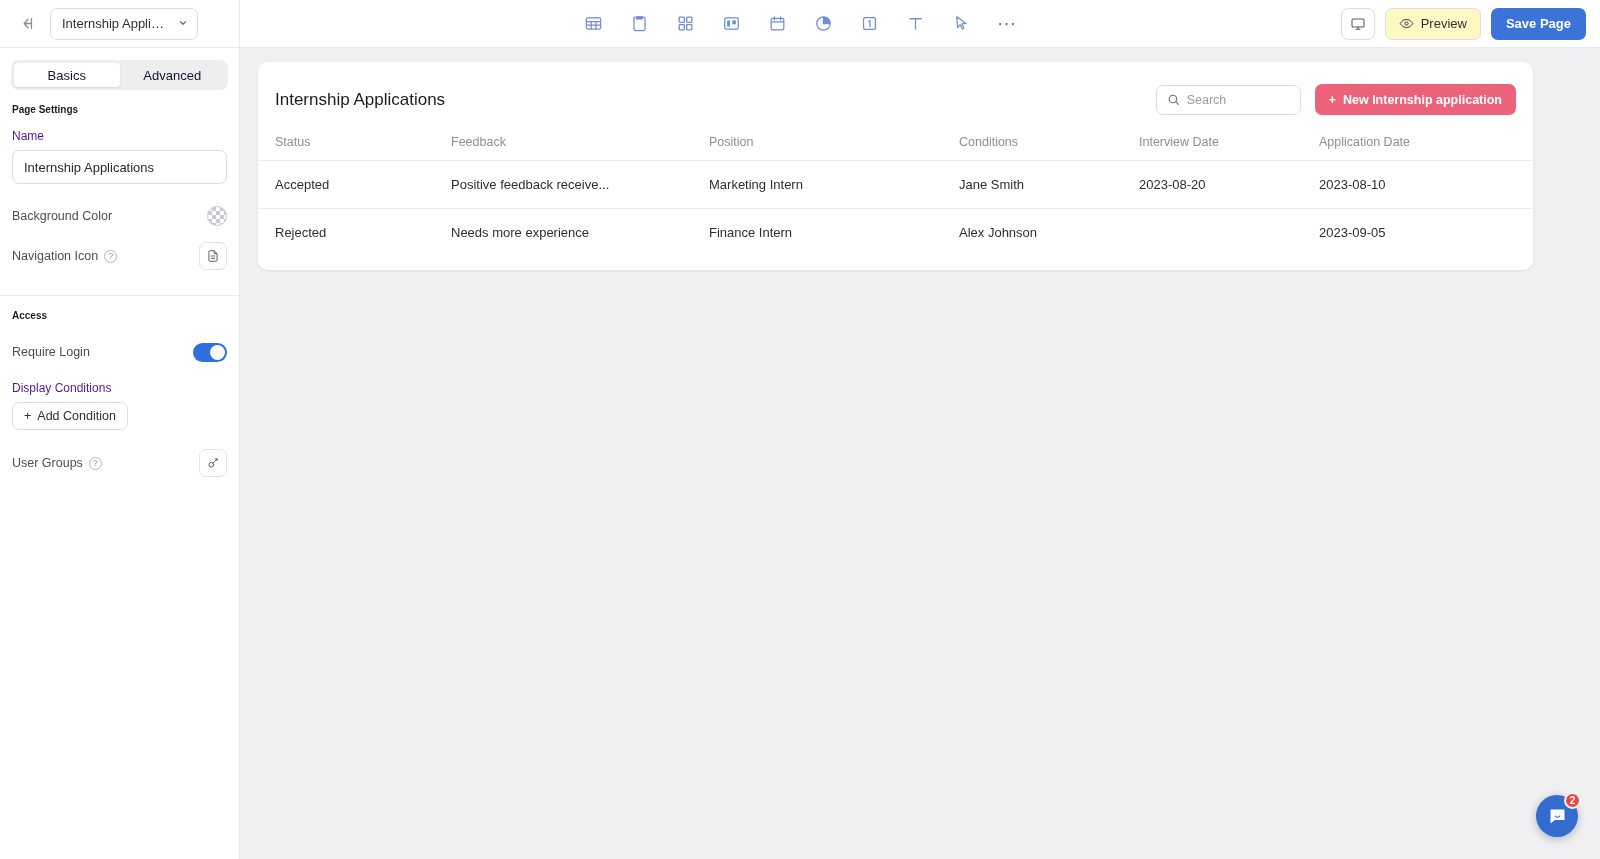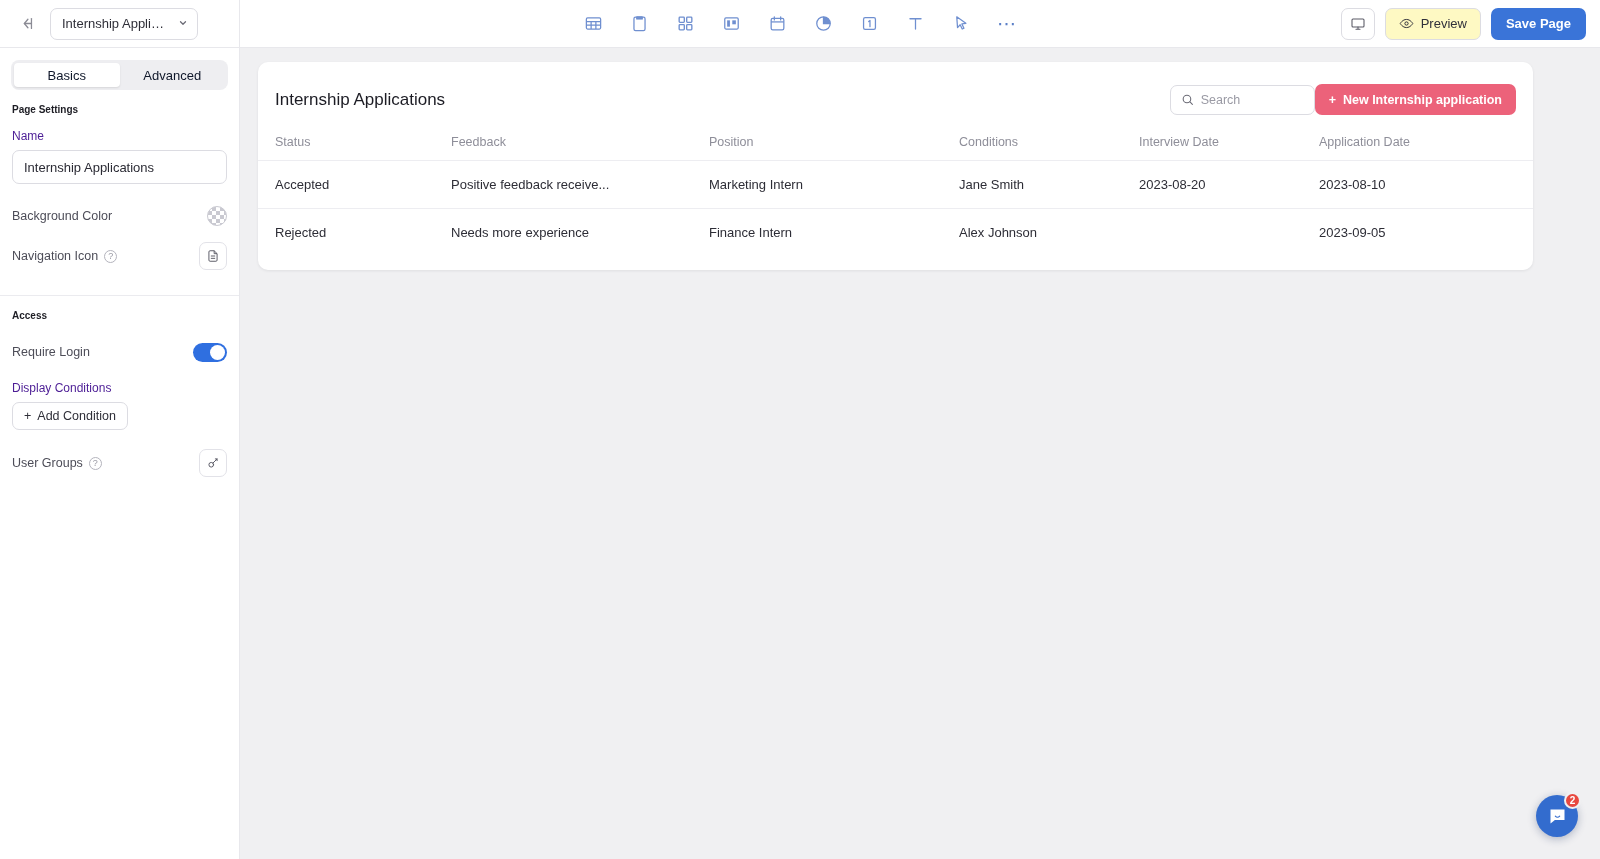--- a/index.html
+++ b/index.html
@@ -162,21 +162,21 @@
   .card {
     background: #fff; border-radius: 10px;
     box-shadow: 0 1px 3px rgba(20,20,40,.08);
     padding: 22px 0 14px 0; max-width: 1275px;
   }
   .card-head {
     display: flex; align-items: center; justify-content: space-between;
     padding: 0 17px 0 17px; margin-bottom: 20px;
   }
   .card-title { font-size: 17px; color: #1c1c24; }
-  .head-right { display: flex; align-items: center; }
+  .head-right { display: flex; align-items: center; gap: 14px; }
   .search-box {
     width: 145px; height: 30px;
     border: 1px solid #dcdce2; border-radius: 7px;
     display: flex; align-items: center; gap: 7px; padding: 0 10px; background: #fff;
   }
   .search-box input {
     border: none; outline: none; font-size: 12.5px; color: #2b2b34;
     background: transparent; width: 100%; font-family: "Liberation Sans", sans-serif;
   }
   .search-box input::placeholder { color: #9a9aa4; }

